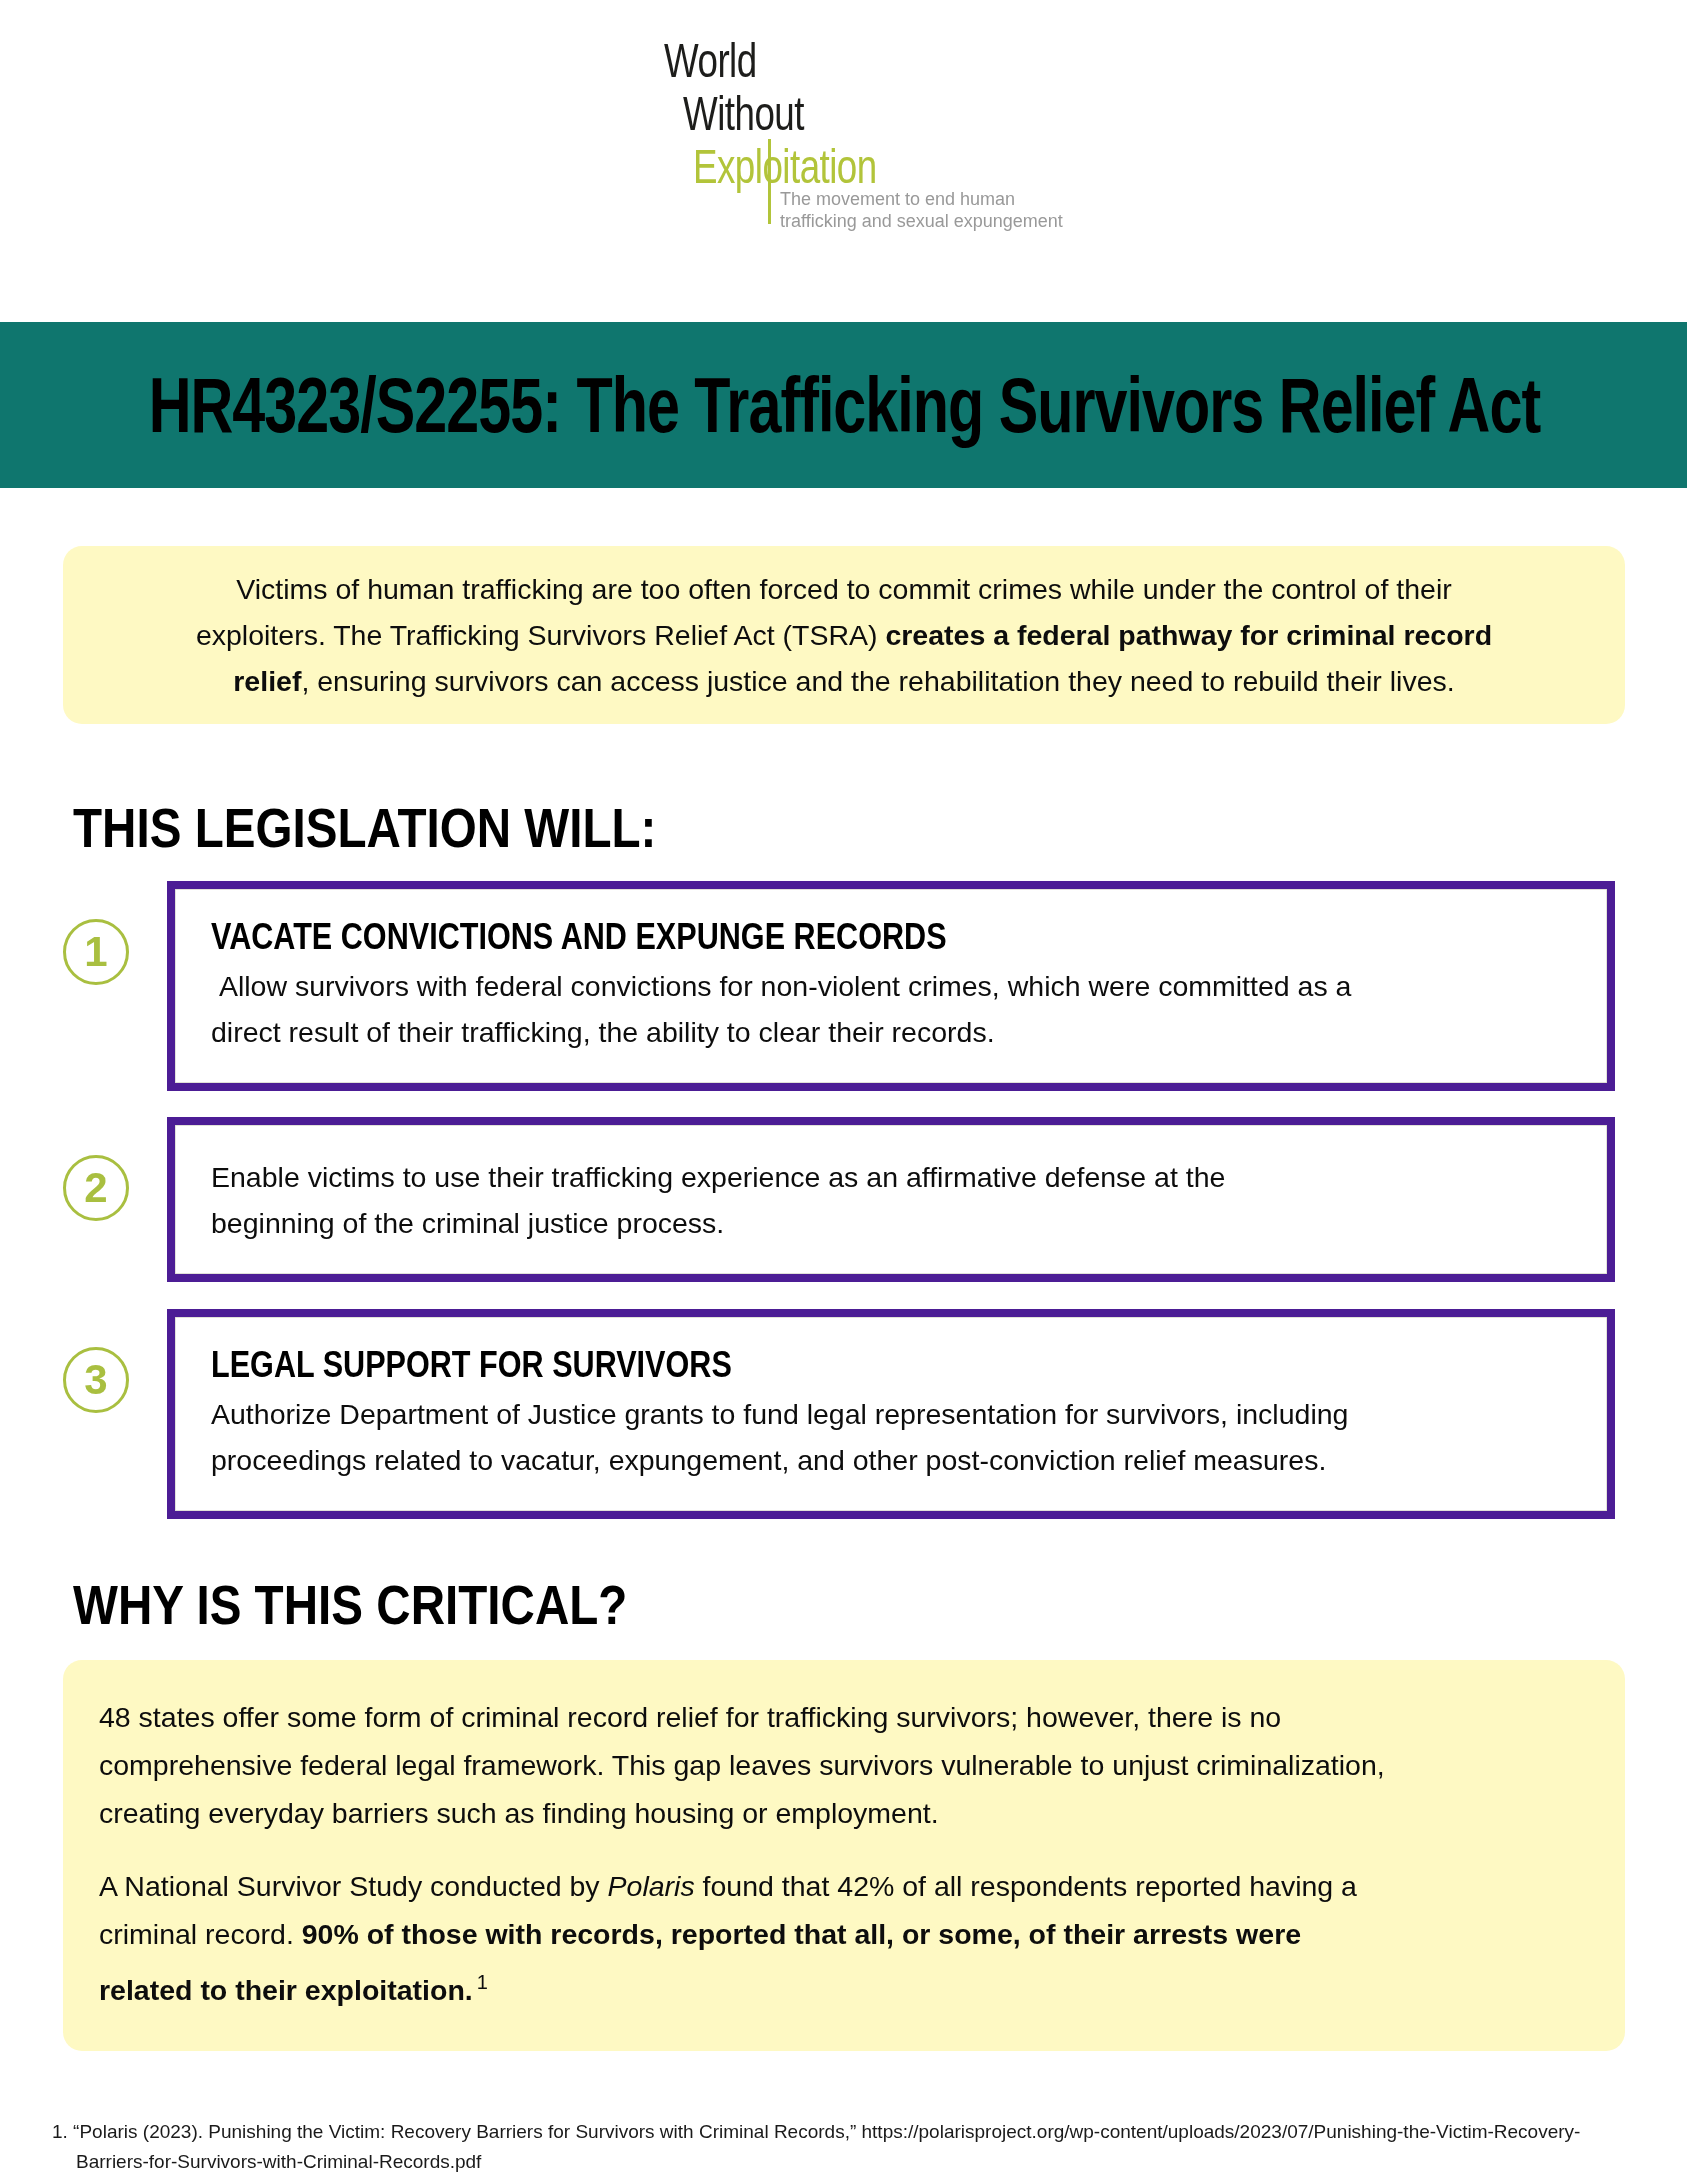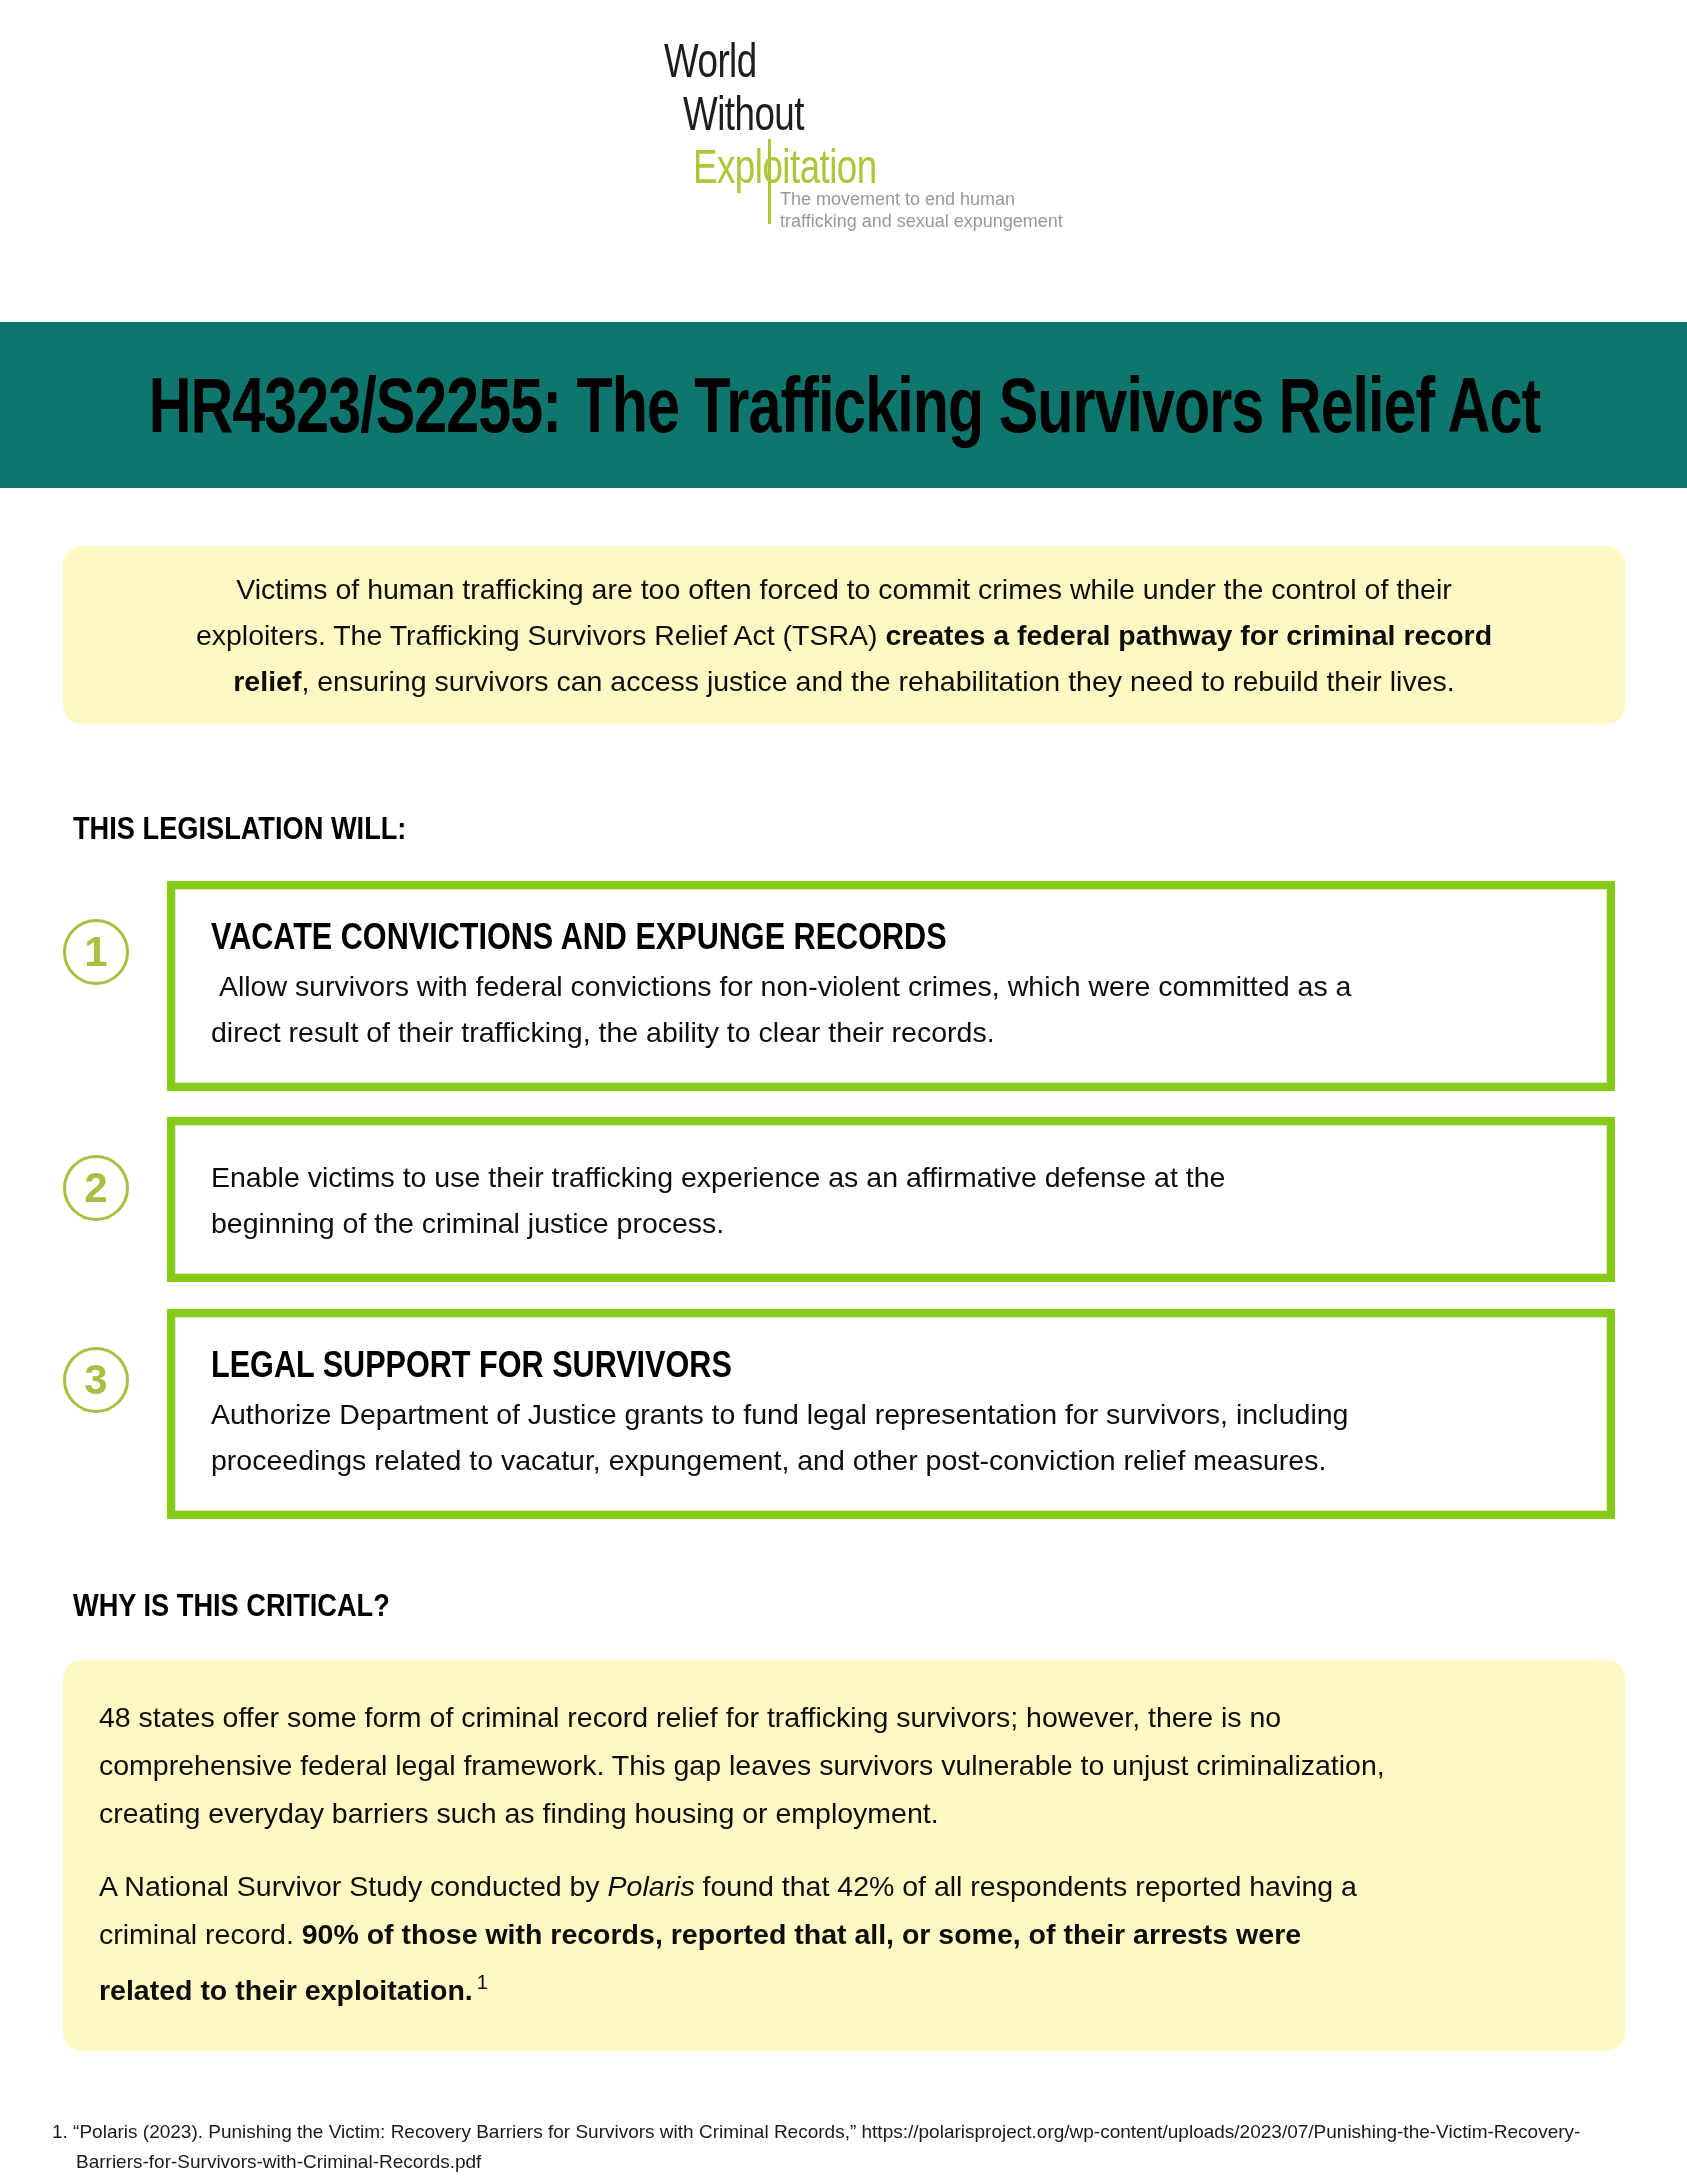--- a/index.html
+++ b/index.html
@@ -71,21 +71,21 @@
     padding: 20px 53px;
     text-align: center;
     font-size: 28.5px;
     line-height: 46px;
     color: #0d0d0d;
   }
 
   
   .section-heading {
     margin-left: 73px;
-    font-size: 32px;
+    font-size: 56px;
     font-weight: 700;
     line-height: 52px;
     color: #000000;
     white-space: nowrap;
   }
   .section-heading .condensed { display: inline-block; transform: scaleX(0.85); transform-origin: left center; }
   .heading-legislation { margin-top: 78px; }
   .heading-critical { margin-top: 60px; }
 
   
@@ -105,21 +105,21 @@
     color: #a9bf40;
     font-size: 42px;
     font-weight: 700;
     display: flex;
     align-items: center;
     justify-content: center;
   }
   .item-box {
     flex: 1 1 auto;
     background: #ffffff;
-    border: 8px solid #84cc16;
+    border: 8px solid #4c1d95;
     box-shadow: inset 0 0 0 0.7px #d8d8cc;
     padding: 25px 36px 28px;
   }
   .item-title {
     font-size: 36px;
     font-weight: 700;
     line-height: 45px;
     color: #000000;
     white-space: nowrap;
   }

